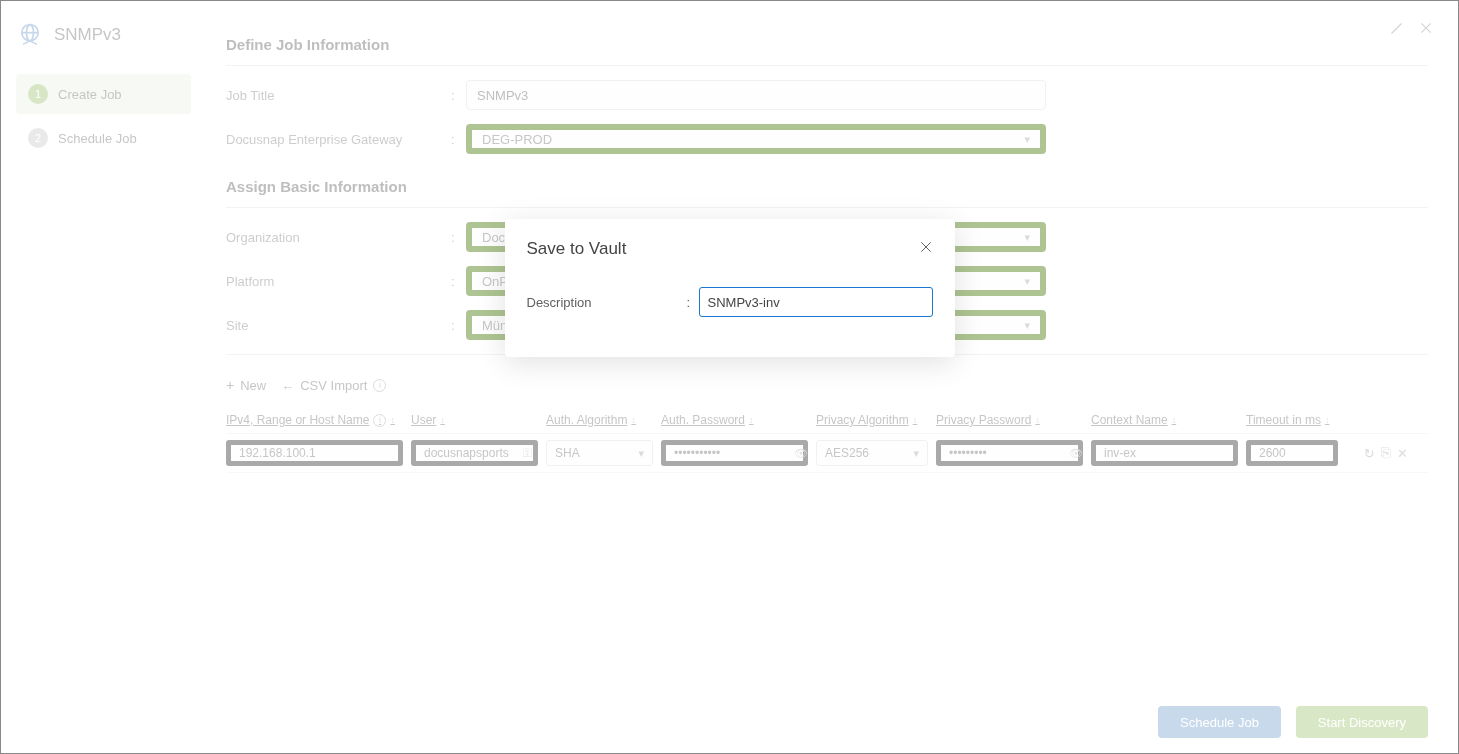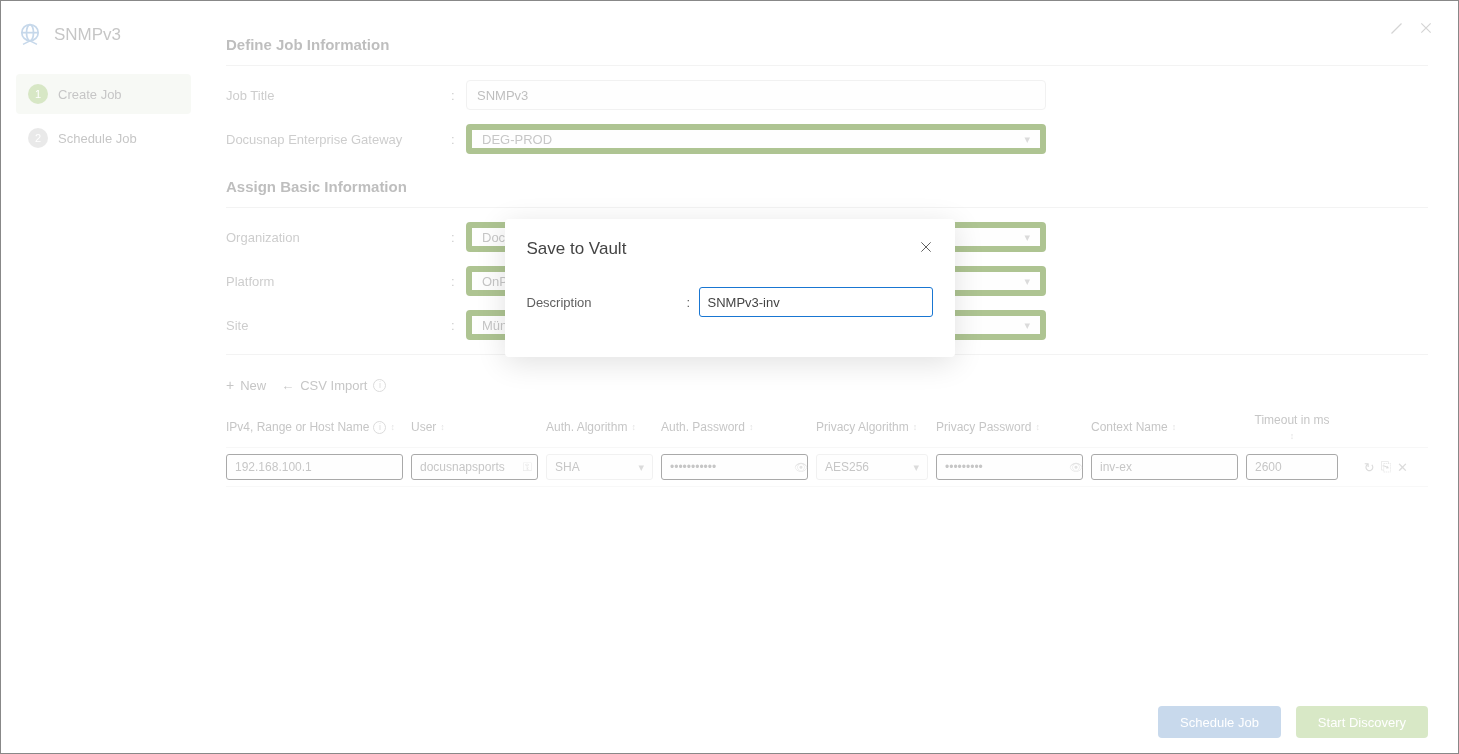--- a/index.html
+++ b/index.html
@@ -23,34 +23,34 @@
 .form-row { display: flex; align-items: center; margin-bottom: 14px; min-height: 30px; }
 .form-label { width: 225px; font-size: 13px; color: #909090; }
 .form-colon { width: 15px; font-size: 13px; color: #909090; }
 .form-input { width: 580px; height: 30px; border: 1px solid #e0e0e0; border-radius: 4px; padding: 0 10px; font-size: 13px; color: #707070; background: #fdfdfd; }
 .form-select { width: 580px; height: 30px; border: 6px solid #4d7c0f; border-radius: 4px; padding: 0 10px; font-size: 13px; color: #808080; background: #fdfdfd; display: flex; align-items: center; justify-content: space-between; }
 .chevron { color: #b0b0b0; font-size: 11px; }
 .toolbar-row { display: flex; align-items: center; gap: 15px; margin: 8px 0 14px 0; }
 .toolbar-btn { display: flex; align-items: center; gap: 6px; font-size: 13px; color: #808080; cursor: pointer; }
 .toolbar-btn .plus { font-size: 14px; }
 .info-icon { width: 13px; height: 13px; border: 1px solid #b0b0b0; border-radius: 50%; display: inline-flex; align-items: center; justify-content: center; font-size: 9px; color: #b0b0b0; }
-.grid-header { display: flex; padding: 6px 0; font-size: 12px; color: #808080; border-bottom: 1px solid #eee; }
+.grid-header { display: flex; padding: 6px 0; font-size: 12px; color: #808080; border-bottom: 1px solid #eee; text-decoration: underline; }
 .grid-row { display: flex; padding: 6px 0; align-items: center; border-bottom: 1px solid #f0f0f0; }
 .gcol { display: flex; align-items: center; gap: 4px; padding-right: 8px; }
 .gcol .sort { font-size: 9px; color: #c0c0c0; }
 .col-ip { width: 185px; }
 .col-user { width: 135px; }
 .col-authalg { width: 115px; }
 .col-authpw { width: 155px; }
 .col-privalg { width: 120px; }
 .col-privpw { width: 155px; }
 .col-ctx { width: 155px; }
-.col-timeout { width: 100px; flex-direction: column; }
+.col-timeout { width: 100px; }
 .col-actions { width: 70px; }
-.cell-input { height: 26px; border: 1px solid #404040; border-radius: 3px; padding: 0 8px; font-size: 12px; color: #808080; width: 100%; background: #fdfdfd; }
+.cell-input { height: 26px; border: 5px solid #404040; border-radius: 3px; padding: 0 8px; font-size: 12px; color: #808080; width: 100%; background: #fdfdfd; }
 .cell-select { height: 26px; border: 1px solid #e0e0e0; border-radius: 3px; padding: 0 8px; font-size: 12px; color: #808080; width: 100%; background: #fdfdfd; display: flex; align-items: center; justify-content: space-between; }
 .cell-pw { display: flex; align-items: center; position: relative; }
 .cell-pw .eye { position: absolute; right: 8px; color: #c0c0c0; font-size: 11px; }
 .cell-key { color: #c0c0c0; font-size: 12px; margin-left: 4px; }
 .row-actions { display: flex; gap: 6px; color: #b0b0b0; font-size: 13px; justify-content: flex-end; }
 .row-actions span { cursor: pointer; }
 .footer { margin-top: auto; display: flex; justify-content: flex-end; gap: 15px; padding-top: 20px; }
 .btn { height: 32px; padding: 0 22px; border-radius: 4px; font-size: 13px; border: none; cursor: pointer; color: #fff; }
 .btn-schedule { background: #85abd5; }
 .btn-discover { background: #a9cc82; }

